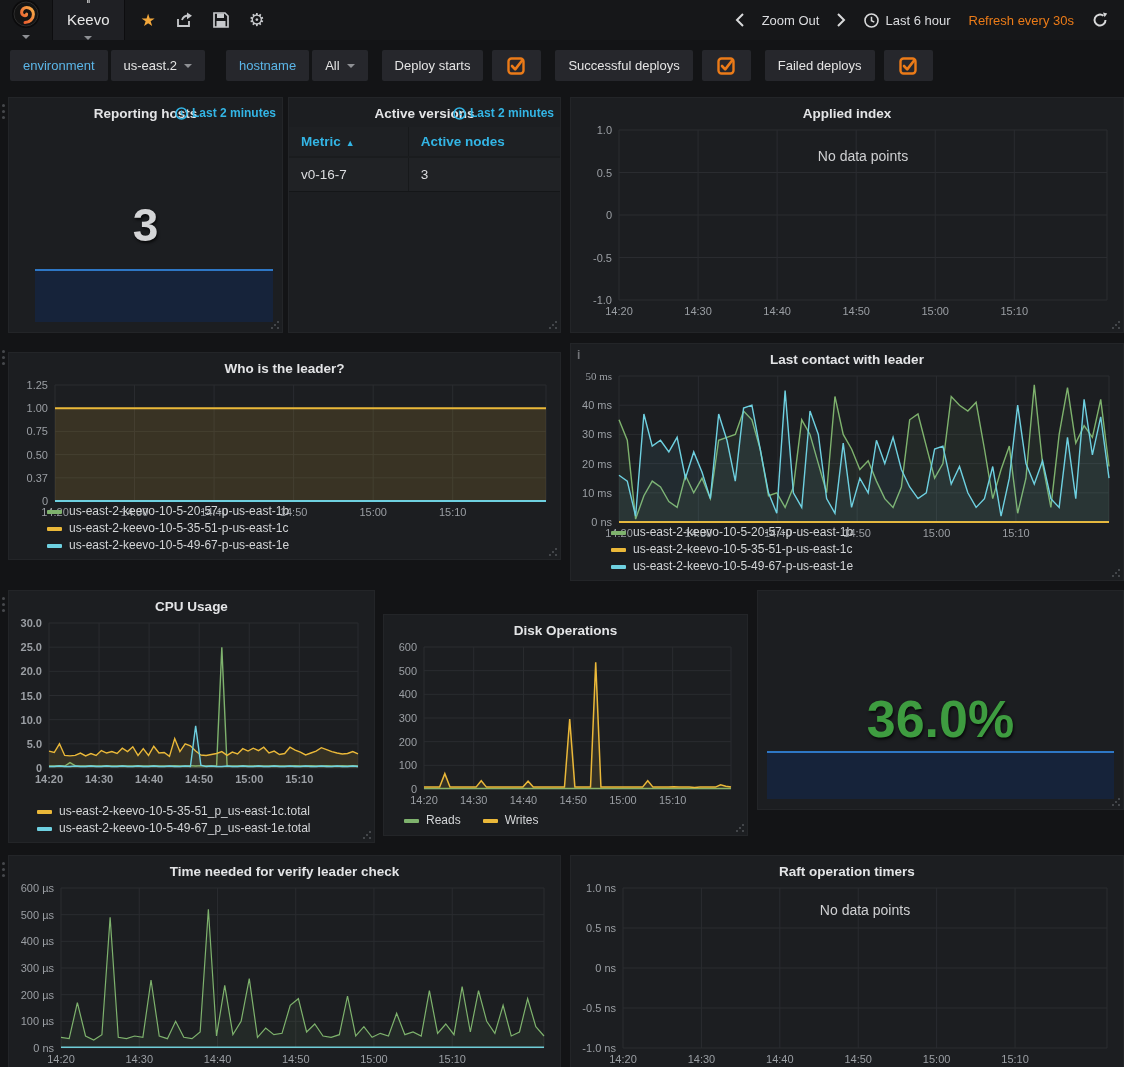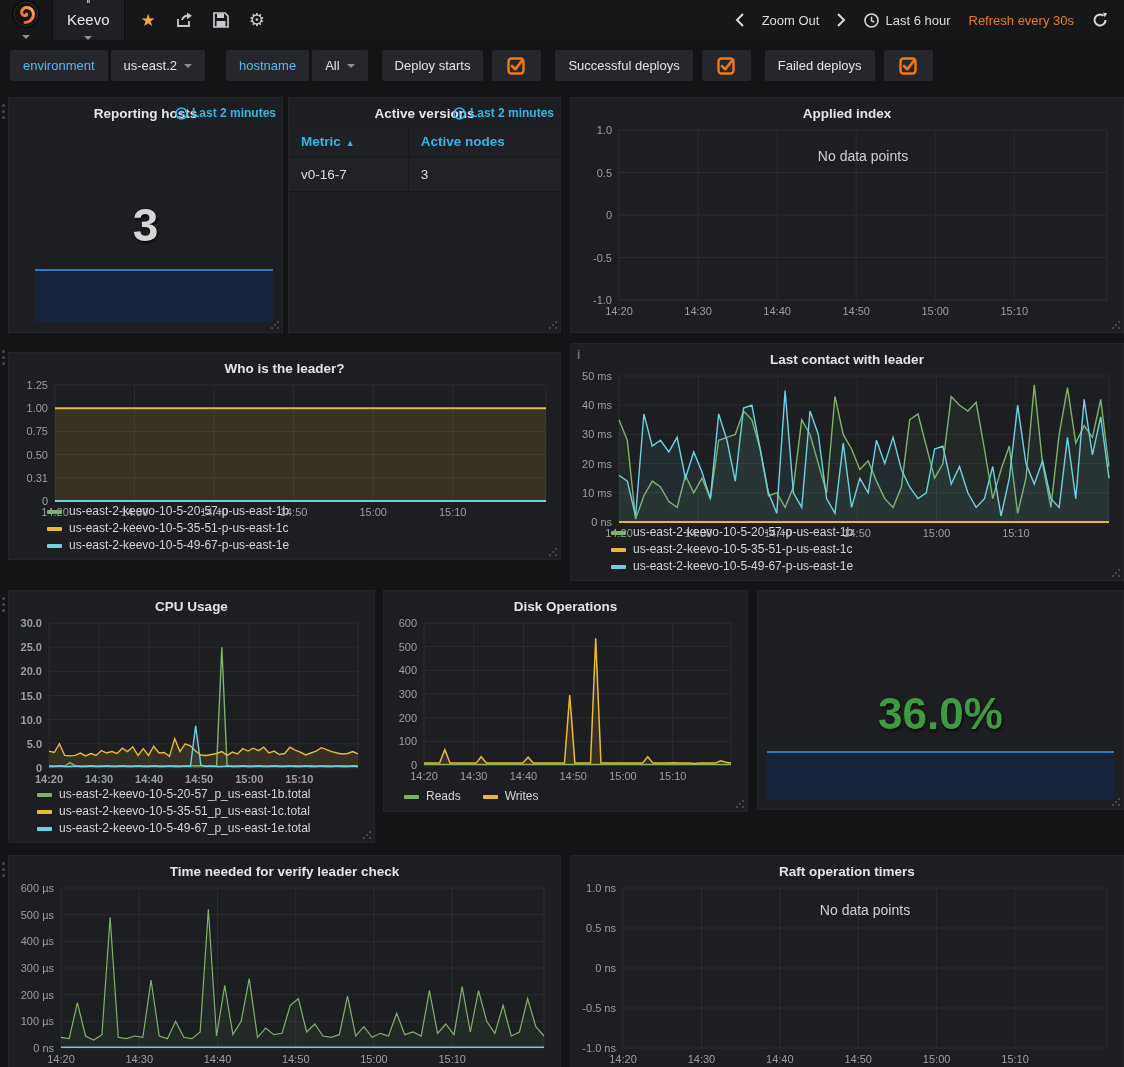--- a/index.html
+++ b/index.html
@@ -262,21 +262,21 @@
     <span class="resize"></span>
   </div>
 
   <div class="panel" style="left:8px; top:352px; width:553px; height:208px;">
     <div class="ptitle">Who is the leader?</div>
     <div class="chart" style="top:32px; left:46px; right:14px; bottom:58px;">
         <span class="ytick" style="top: 0%;">1.25</span>
         <span class="ytick" style="top: 20%;">1.00</span>
         <span class="ytick" style="top: 40%;">0.75</span>
         <span class="ytick" style="top: 60%;">0.50</span>
-        <span class="ytick" style="top: 80%;">0.31</span>
+        <span class="ytick" style="top: 80%;">0.37</span>
         <span class="ytick" style="top: 100%;">0</span>
         <span class="xtick" style="left: 0%;">14:20</span>
         <span class="xtick" style="left: 16.2%;">14:30</span>
         <span class="xtick" style="left: 32.4%;">14:40</span>
         <span class="xtick" style="left: 48.6%;">14:50</span>
         <span class="xtick" style="left: 64.8%;">15:00</span>
         <span class="xtick" style="left: 81%;">15:10</span>
         <svg class="plotsvg" viewBox="0 0 100 100" preserveAspectRatio="none">
           <line x1="0" y1="0" x2="100" y2="0" stroke="#2a2c30" stroke-width="1" vector-effect="non-scaling-stroke"></line>
           <line x1="0" y1="20" x2="100" y2="20" stroke="#2a2c30" stroke-width="1" vector-effect="non-scaling-stroke"></line>
@@ -311,21 +311,21 @@
           <span>us-east-2-keevo-10-5-49-67-p-us-east-1e</span>
         </span>
       </div>
     <span class="resize"></span>
   </div>
 
   <div class="panel" style="left:570px; top:343px; width:554px; height:238px;">
     <span class="info-corner">i</span>
     <div class="ptitle">Last contact with leader</div>
     <div class="chart" style="top:32px; left:48px; right:14px; bottom:58px;">
-        <span class="ytick" style="top: 0%;">50 ms</span>
+        <span class="ytick" style="top: 0%; font-family: Liberation Serif, serif;">50 ms</span>
         <span class="ytick" style="top: 20%;">40 ms</span>
         <span class="ytick" style="top: 40%;">30 ms</span>
         <span class="ytick" style="top: 60%;">20 ms</span>
         <span class="ytick" style="top: 80%;">10 ms</span>
         <span class="ytick" style="top: 100%;">0 ns</span>
         <span class="xtick" style="left: 0%;">14:20</span>
         <span class="xtick" style="left: 16.2%;">14:30</span>
         <span class="xtick" style="left: 32.4%;">14:40</span>
         <span class="xtick" style="left: 48.6%;">14:50</span>
         <span class="xtick" style="left: 64.8%;">15:00</span>
@@ -402,36 +402,32 @@
           <polygon points="0.00,98.67 1.69,98.67 3.39,98.33 5.08,98.67 6.78,96.33 8.47,98.33 10.17,98.67 11.86,98.67 13.56,98.33 15.25,98.67 16.95,98.67 18.64,98.33 20.34,98.67 22.03,98.67 23.73,98.33 25.42,98.67 27.12,98.67 28.81,98.33 30.51,98.67 32.20,98.67 33.90,98.33 35.59,98.67 37.29,98.67 38.98,98.67 40.68,98.33 42.37,98.67 44.07,98.67 45.76,98.33 47.46,98.67 49.15,98.33 50.85,98.67 52.54,98.67 54.24,98.67 55.93,16.67 57.63,98.33 59.32,98.67 61.02,98.67 62.71,98.33 64.41,98.67 66.10,98.67 67.80,98.33 69.49,98.67 71.19,98.67 72.88,98.33 74.58,98.67 76.27,98.67 77.97,98.67 79.66,98.33 81.36,98.67 83.05,98.67 84.75,98.33 86.44,98.67 88.14,98.67 89.83,98.33 91.53,98.67 93.22,98.67 94.92,98.33 96.61,98.67 98.31,98.33 100.00,98.67 100,100 0,100" fill="#7EB26D" fill-opacity="0.07"></polygon>
           <polyline points="0.00,98.67 1.69,98.67 3.39,98.33 5.08,98.67 6.78,96.33 8.47,98.33 10.17,98.67 11.86,98.67 13.56,98.33 15.25,98.67 16.95,98.67 18.64,98.33 20.34,98.67 22.03,98.67 23.73,98.33 25.42,98.67 27.12,98.67 28.81,98.33 30.51,98.67 32.20,98.67 33.90,98.33 35.59,98.67 37.29,98.67 38.98,98.67 40.68,98.33 42.37,98.67 44.07,98.67 45.76,98.33 47.46,98.67 49.15,98.33 50.85,98.67 52.54,98.67 54.24,98.67 55.93,16.67 57.63,98.33 59.32,98.67 61.02,98.67 62.71,98.33 64.41,98.67 66.10,98.67 67.80,98.33 69.49,98.67 71.19,98.67 72.88,98.33 74.58,98.67 76.27,98.67 77.97,98.67 79.66,98.33 81.36,98.67 83.05,98.67 84.75,98.33 86.44,98.67 88.14,98.67 89.83,98.33 91.53,98.67 93.22,98.67 94.92,98.33 96.61,98.67 98.31,98.33 100.00,98.67" fill="none" stroke="#7EB26D" stroke-width="1.4" vector-effect="non-scaling-stroke"></polyline>
           <polygon points="0.00,88.33 1.69,89.33 3.39,83.33 5.08,91.33 6.78,91.67 8.47,91.33 10.17,89.67 11.86,91.67 13.56,90.00 15.25,91.33 16.95,88.00 18.64,89.67 20.34,88.67 22.03,90.00 23.73,86.33 25.42,88.67 27.12,85.33 28.81,91.33 30.51,86.67 32.20,91.33 33.90,85.00 35.59,89.67 37.29,89.33 38.98,92.00 40.68,79.67 42.37,88.67 44.07,83.33 45.76,84.67 47.46,88.33 49.15,91.00 50.85,91.33 52.54,90.67 54.24,90.00 55.93,88.67 57.63,91.33 59.32,89.00 61.02,90.33 62.71,86.67 64.41,88.33 66.10,86.33 67.80,88.00 69.49,85.67 71.19,89.67 72.88,88.33 74.58,90.67 76.27,90.00 77.97,85.67 79.66,87.67 81.36,89.00 83.05,91.00 84.75,89.67 86.44,88.33 88.14,86.00 89.83,87.33 91.53,88.67 93.22,89.67 94.92,90.33 96.61,90.00 98.31,88.67 100.00,90.33 100,100 0,100" fill="#EAB839" fill-opacity="0.12"></polygon>
           <polyline points="0.00,88.33 1.69,89.33 3.39,83.33 5.08,91.33 6.78,91.67 8.47,91.33 10.17,89.67 11.86,91.67 13.56,90.00 15.25,91.33 16.95,88.00 18.64,89.67 20.34,88.67 22.03,90.00 23.73,86.33 25.42,88.67 27.12,85.33 28.81,91.33 30.51,86.67 32.20,91.33 33.90,85.00 35.59,89.67 37.29,89.33 38.98,92.00 40.68,79.67 42.37,88.67 44.07,83.33 45.76,84.67 47.46,88.33 49.15,91.00 50.85,91.33 52.54,90.67 54.24,90.00 55.93,88.67 57.63,91.33 59.32,89.00 61.02,90.33 62.71,86.67 64.41,88.33 66.10,86.33 67.80,88.00 69.49,85.67 71.19,89.67 72.88,88.33 74.58,90.67 76.27,90.00 77.97,85.67 79.66,87.67 81.36,89.00 83.05,91.00 84.75,89.67 86.44,88.33 88.14,86.00 89.83,87.33 91.53,88.67 93.22,89.67 94.92,90.33 96.61,90.00 98.31,88.67 100.00,90.33" fill="none" stroke="#EAB839" stroke-width="1.4" vector-effect="non-scaling-stroke"></polyline>
           <polygon points="0.00,99.00 1.69,99.00 3.39,98.67 5.08,99.00 6.78,99.00 8.47,98.67 10.17,99.00 11.86,99.00 13.56,98.67 15.25,99.00 16.95,99.00 18.64,98.67 20.34,99.00 22.03,99.00 23.73,98.67 25.42,99.00 27.12,99.00 28.81,98.67 30.51,99.00 32.20,99.00 33.90,98.67 35.59,99.00 37.29,99.00 38.98,98.67 40.68,99.00 42.37,99.00 44.07,98.67 45.76,99.00 47.46,71.00 49.15,98.00 50.85,99.00 52.54,98.67 54.24,99.00 55.93,99.00 57.63,98.67 59.32,99.00 61.02,99.00 62.71,98.67 64.41,99.00 66.10,99.00 67.80,98.67 69.49,99.00 71.19,99.00 72.88,98.67 74.58,99.00 76.27,99.00 77.97,98.67 79.66,99.00 81.36,99.00 83.05,98.67 84.75,99.00 86.44,99.00 88.14,98.67 89.83,99.00 91.53,99.00 93.22,98.67 94.92,99.00 96.61,99.00 98.31,98.67 100.00,99.00 100,100 0,100" fill="#6ED0E0" fill-opacity="0.07"></polygon>
           <polyline points="0.00,99.00 1.69,99.00 3.39,98.67 5.08,99.00 6.78,99.00 8.47,98.67 10.17,99.00 11.86,99.00 13.56,98.67 15.25,99.00 16.95,99.00 18.64,98.67 20.34,99.00 22.03,99.00 23.73,98.67 25.42,99.00 27.12,99.00 28.81,98.67 30.51,99.00 32.20,99.00 33.90,98.67 35.59,99.00 37.29,99.00 38.98,98.67 40.68,99.00 42.37,99.00 44.07,98.67 45.76,99.00 47.46,71.00 49.15,98.00 50.85,99.00 52.54,98.67 54.24,99.00 55.93,99.00 57.63,98.67 59.32,99.00 61.02,99.00 62.71,98.67 64.41,99.00 66.10,99.00 67.80,98.67 69.49,99.00 71.19,99.00 72.88,98.67 74.58,99.00 76.27,99.00 77.97,98.67 79.66,99.00 81.36,99.00 83.05,98.67 84.75,99.00 86.44,99.00 88.14,98.67 89.83,99.00 91.53,99.00 93.22,98.67 94.92,99.00 96.61,99.00 98.31,98.67 100.00,99.00" fill="none" stroke="#6ED0E0" stroke-width="1.4" vector-effect="non-scaling-stroke"></polyline>
         </svg>
       </div>
     <div class="legend legend-stack" style="left:28px; right:8px; bottom:5px;">
         <span class="item">
-          <span class="chip" style="background: rgb(126, 178, 109);"></span>
-          <span>us-east-2-keevo-10-5-20-57_p_us-east-1b.total</span>
-        </span>
-        <span class="item">
           <span class="chip" style="background: rgb(234, 184, 57);"></span>
           <span>us-east-2-keevo-10-5-35-51_p_us-east-1c.total</span>
         </span>
         <span class="item">
           <span class="chip" style="background: rgb(110, 208, 224);"></span>
           <span>us-east-2-keevo-10-5-49-67_p_us-east-1e.total</span>
         </span>
       </div>
     <span class="resize"></span>
   </div>
 
-  <div class="panel" style="left:383px; top:590px; width:365px; height:222px;">
+  <div class="panel" style="left:383px; top:614px; width:365px; height:222px;">
     <div class="ptitle">Disk Operations</div>
     <div class="chart" style="top:32px; left:40px; right:16px; bottom:46px;">
         <span class="ytick" style="top: 0%;">600</span>
         <span class="ytick" style="top: 16.6667%;">500</span>
         <span class="ytick" style="top: 33.3333%;">400</span>
         <span class="ytick" style="top: 50%;">300</span>
         <span class="ytick" style="top: 66.6667%;">200</span>
         <span class="ytick" style="top: 83.3333%;">100</span>
         <span class="ytick" style="top: 100%;">0</span>
         <span class="xtick" style="left: 0%;">14:20</span>
@@ -468,21 +464,21 @@
         </span>
         <span class="item">
           <span class="chip" style="background: rgb(234, 184, 57);"></span>
           <span>Writes</span>
         </span>
       </div>
     <span class="resize"></span>
   </div>
 
   <div class="panel" style="left:757px; top:590px; width:367px; height:220px;">
-    <div class="bigstat" style="top:98px; font-size:44px; color:#3E9C40;">36.0%</div>
+    <div class="bigstat" style="top:98px; font-size:52px; color:#3E9C40;">36.0%</div>
     <div class="spark" style="left:9px; right:9px; bottom:10px; height:48px;"></div>
     <span class="resize"></span>
   </div>
 
   <div class="panel" style="left:8px; top:855px; width:553px; height:240px;">
     <div class="ptitle">Time needed for verify leader check</div>
     <div class="chart" style="top:32px; left:52px; right:16px; bottom:46px;">
         <span class="ytick" style="top: 0%;">600 µs</span>
         <span class="ytick" style="top: 16.6667%;">500 µs</span>
         <span class="ytick" style="top: 33.3333%;">400 µs</span>

